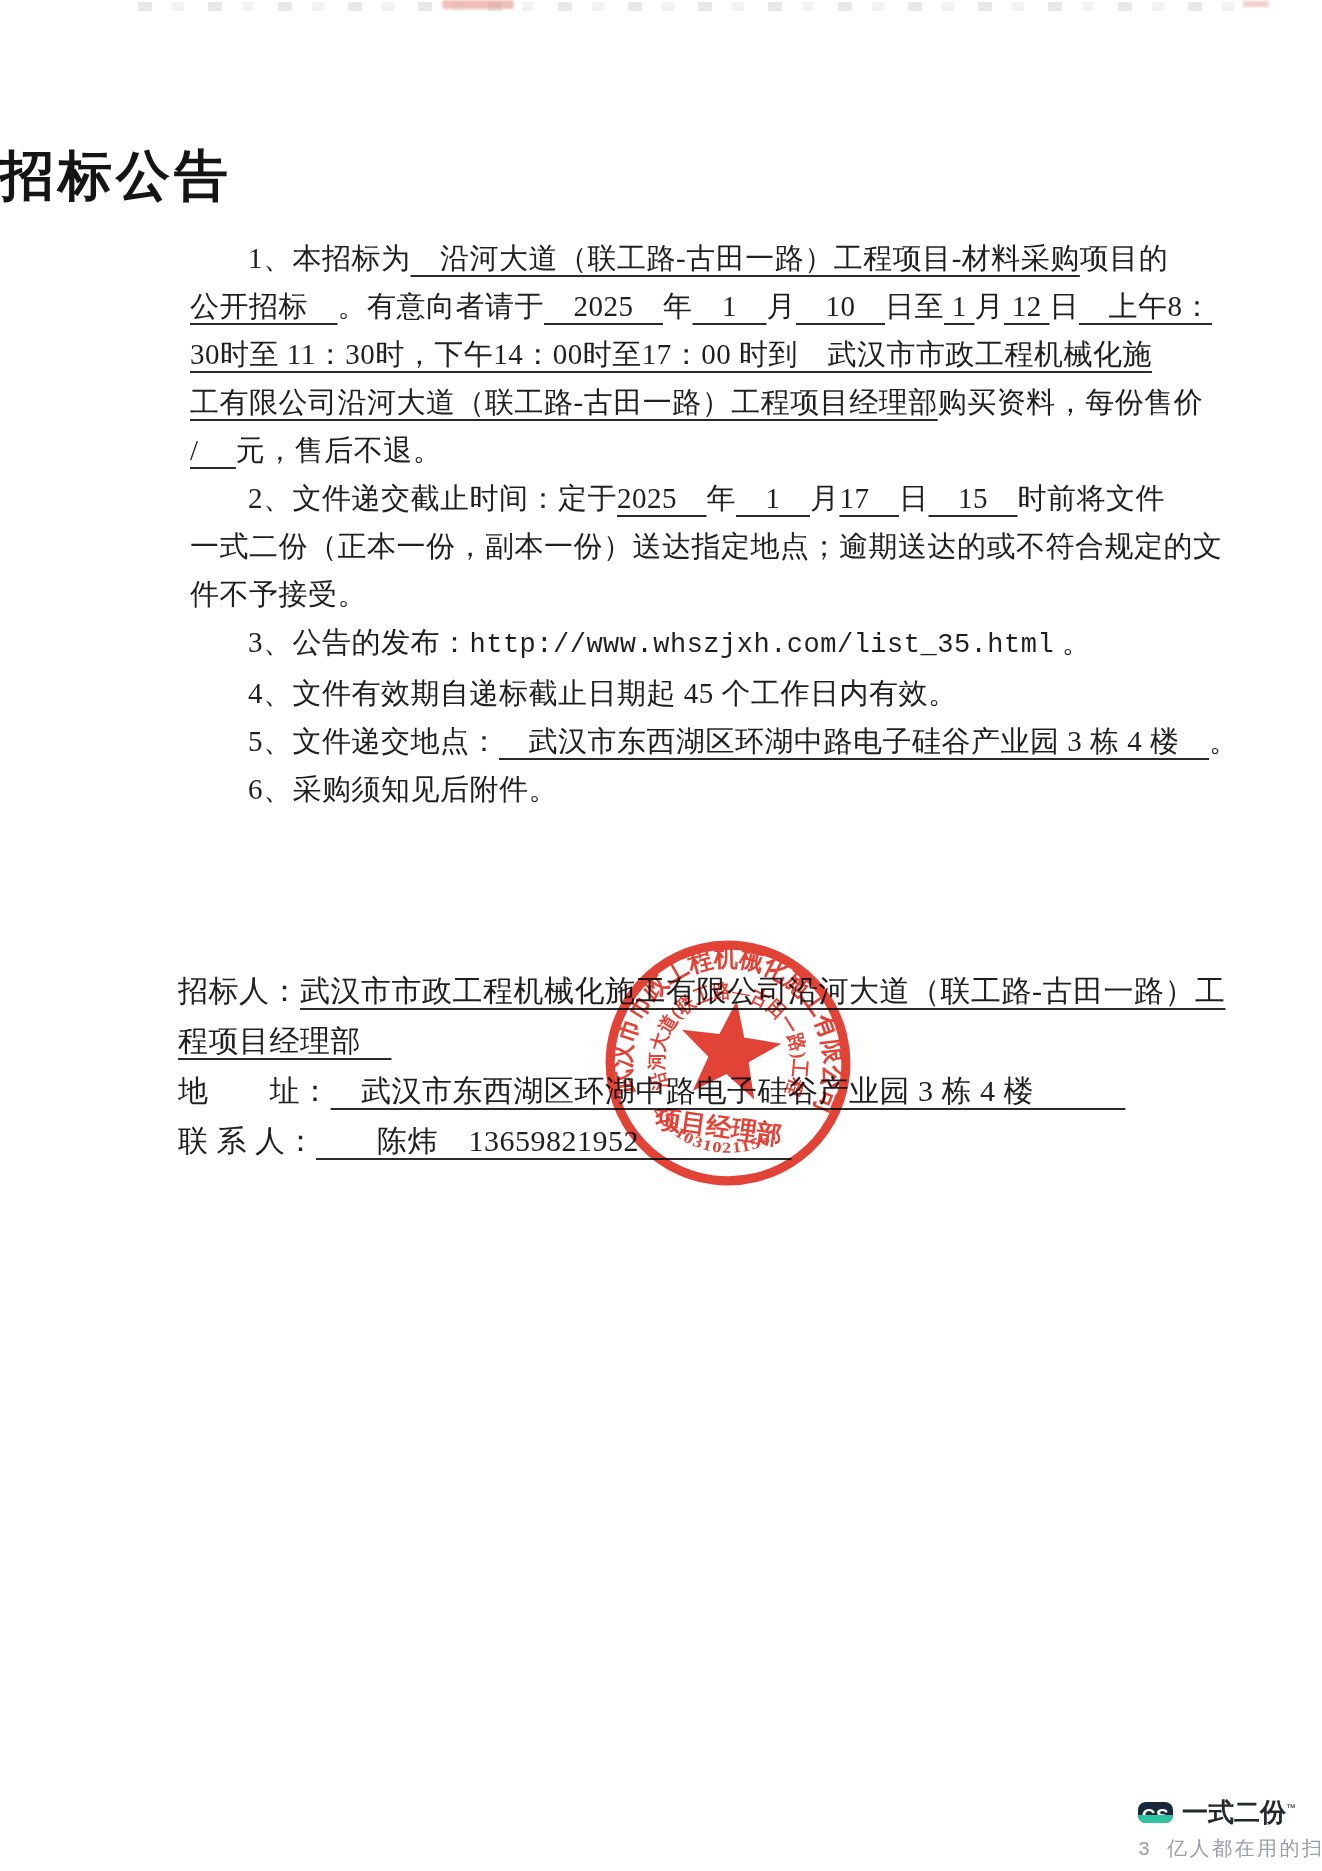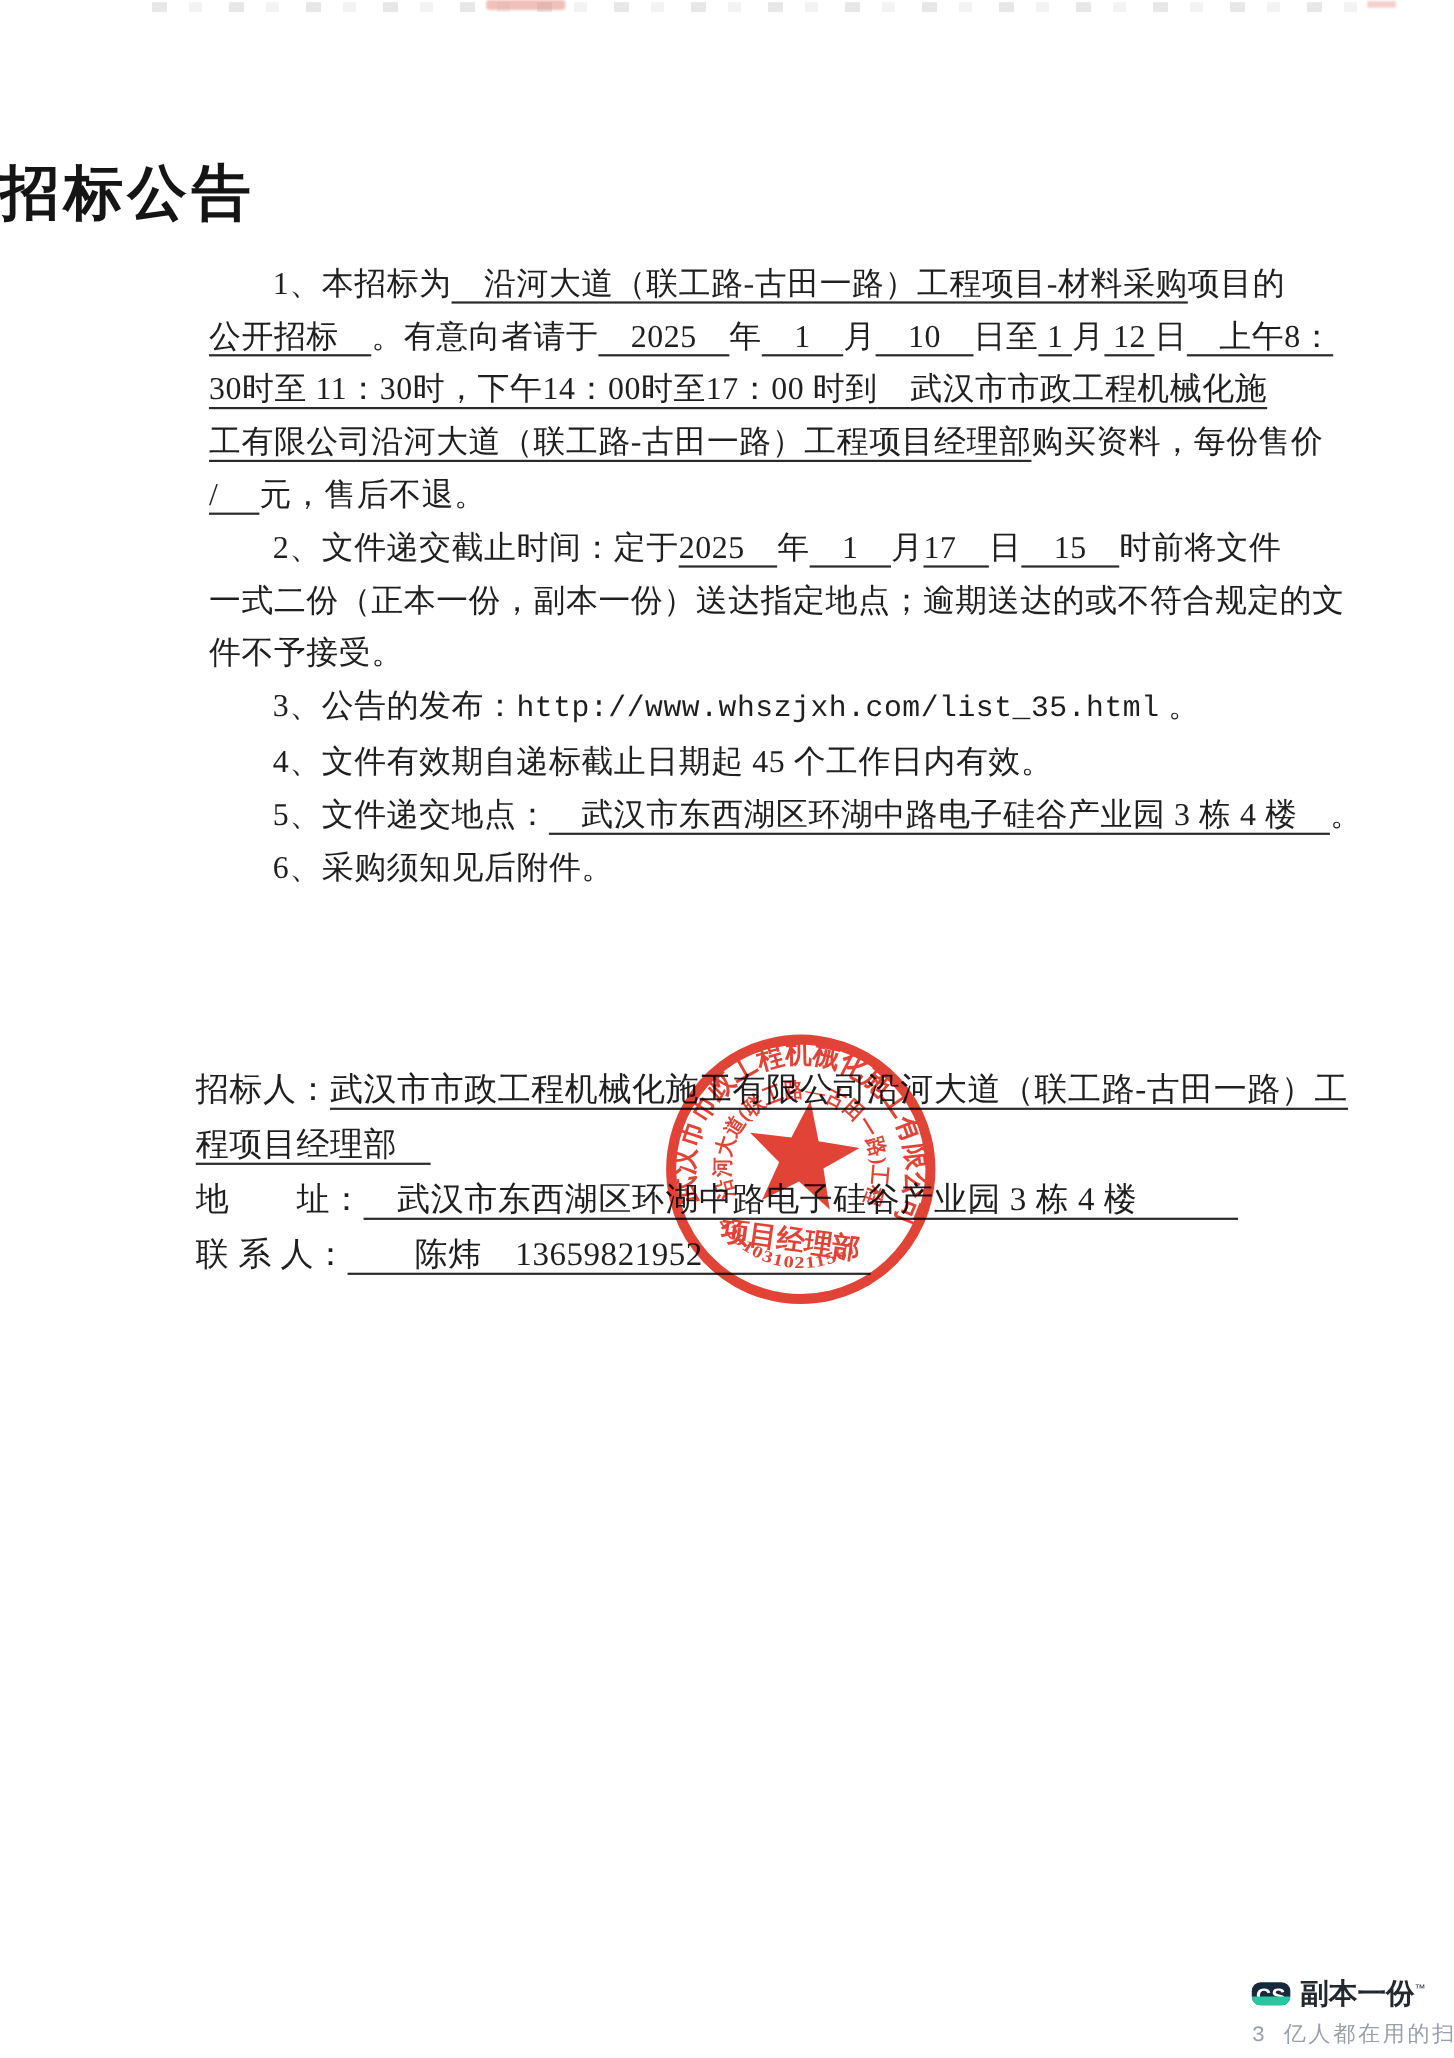--- a/index.html
+++ b/index.html
@@ -141,16 +141,16 @@
     </text>
   </svg>
 </div>
 
 <div class="cam-mark">
   <div class="cam-row">
     <div class="cam-logo">
       <div class="cs">CS</div>
       <div class="strip"></div>
     </div>
-    <div class="cam-name"><span>副本一份</span><sup>™</sup></div>
+    <div class="cam-name"><span>一式二份</span><sup>™</sup></div>
   </div>
   <div class="cam-tagline">3 亿人都在用的扫描App</div>
 </div>
 
 </body></html>

